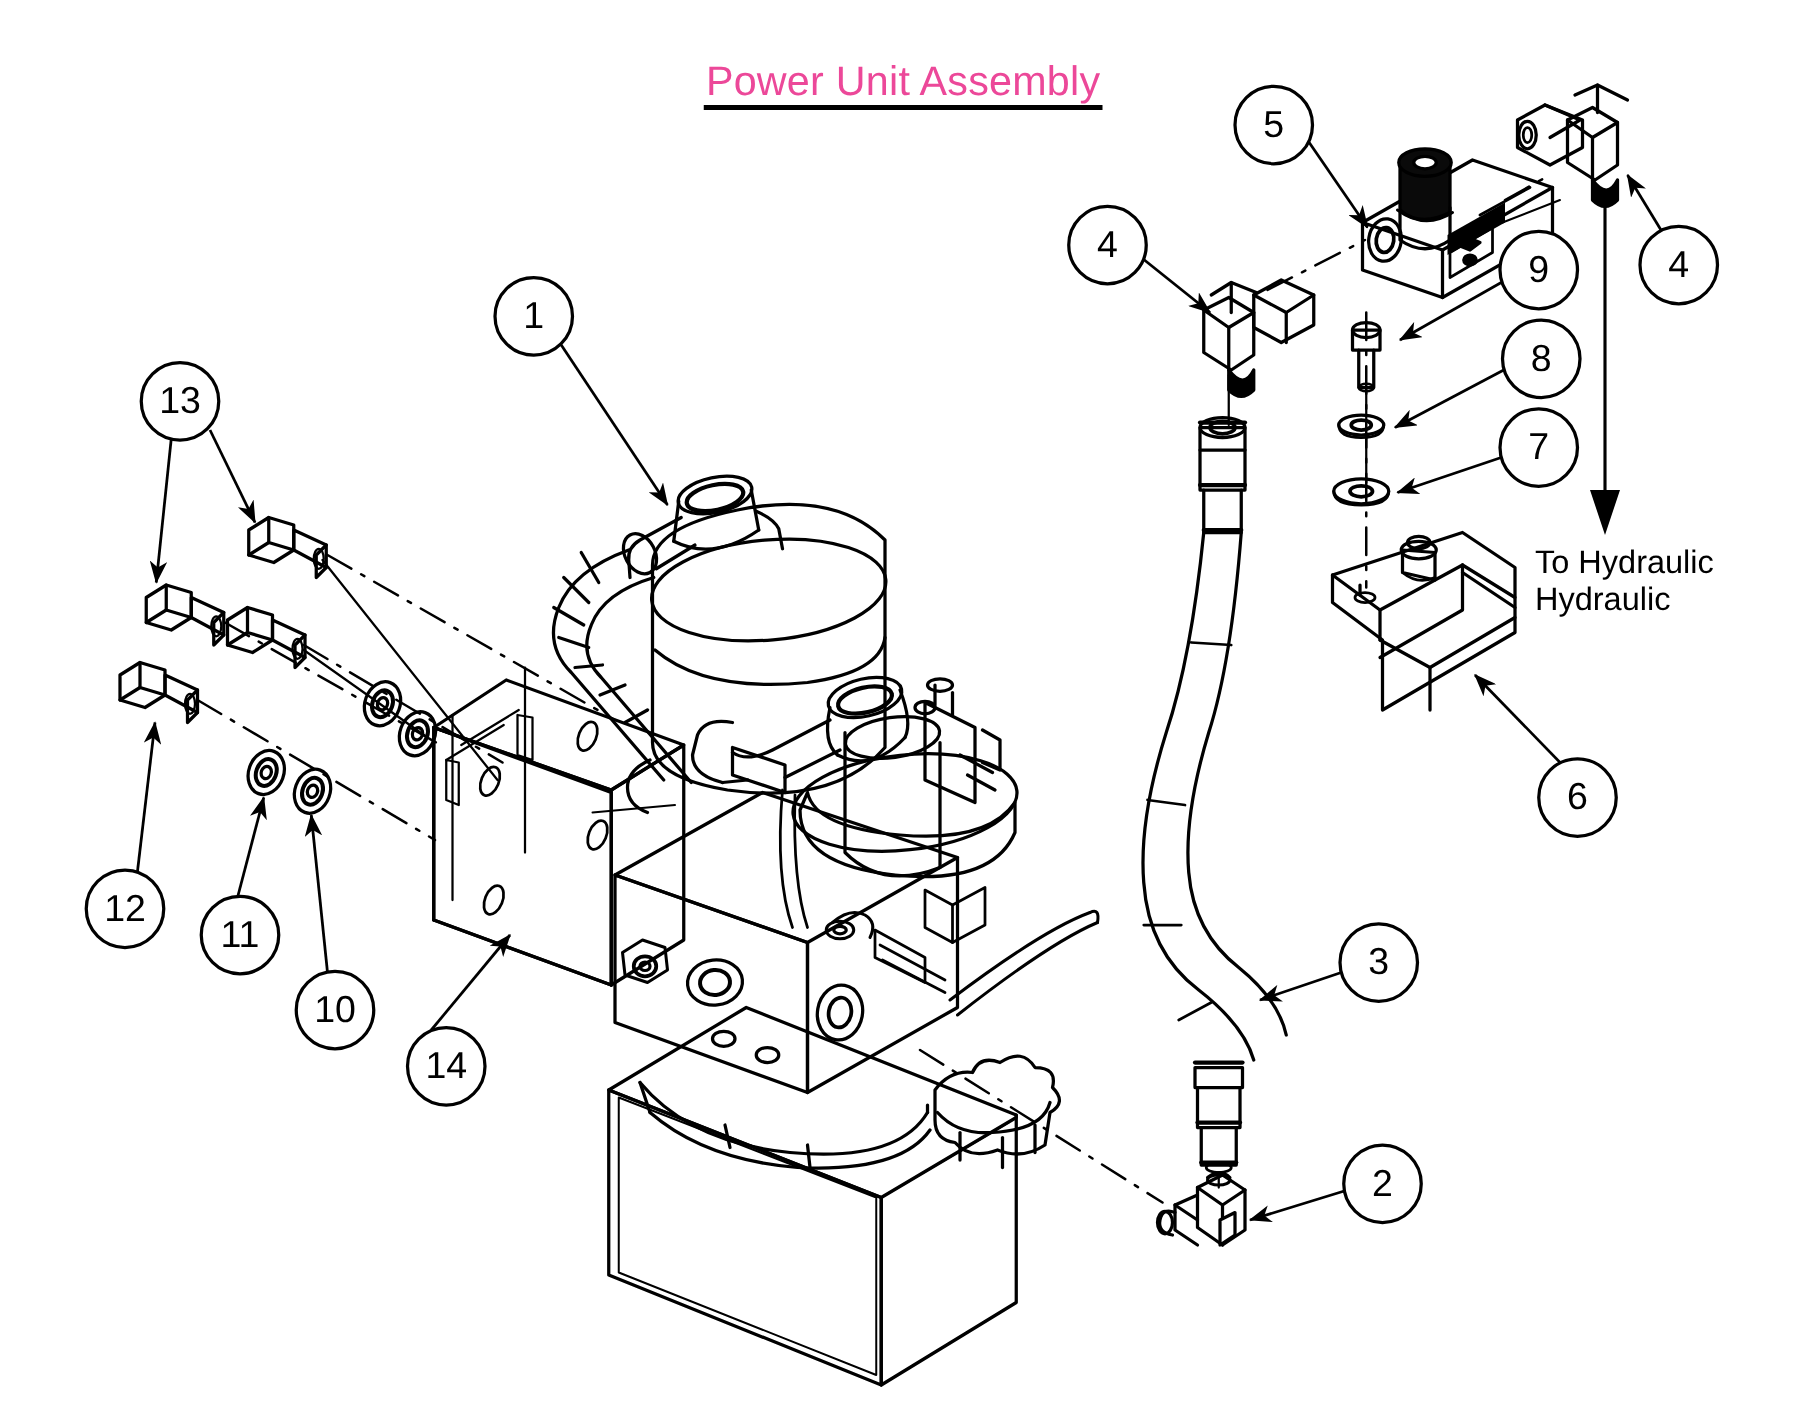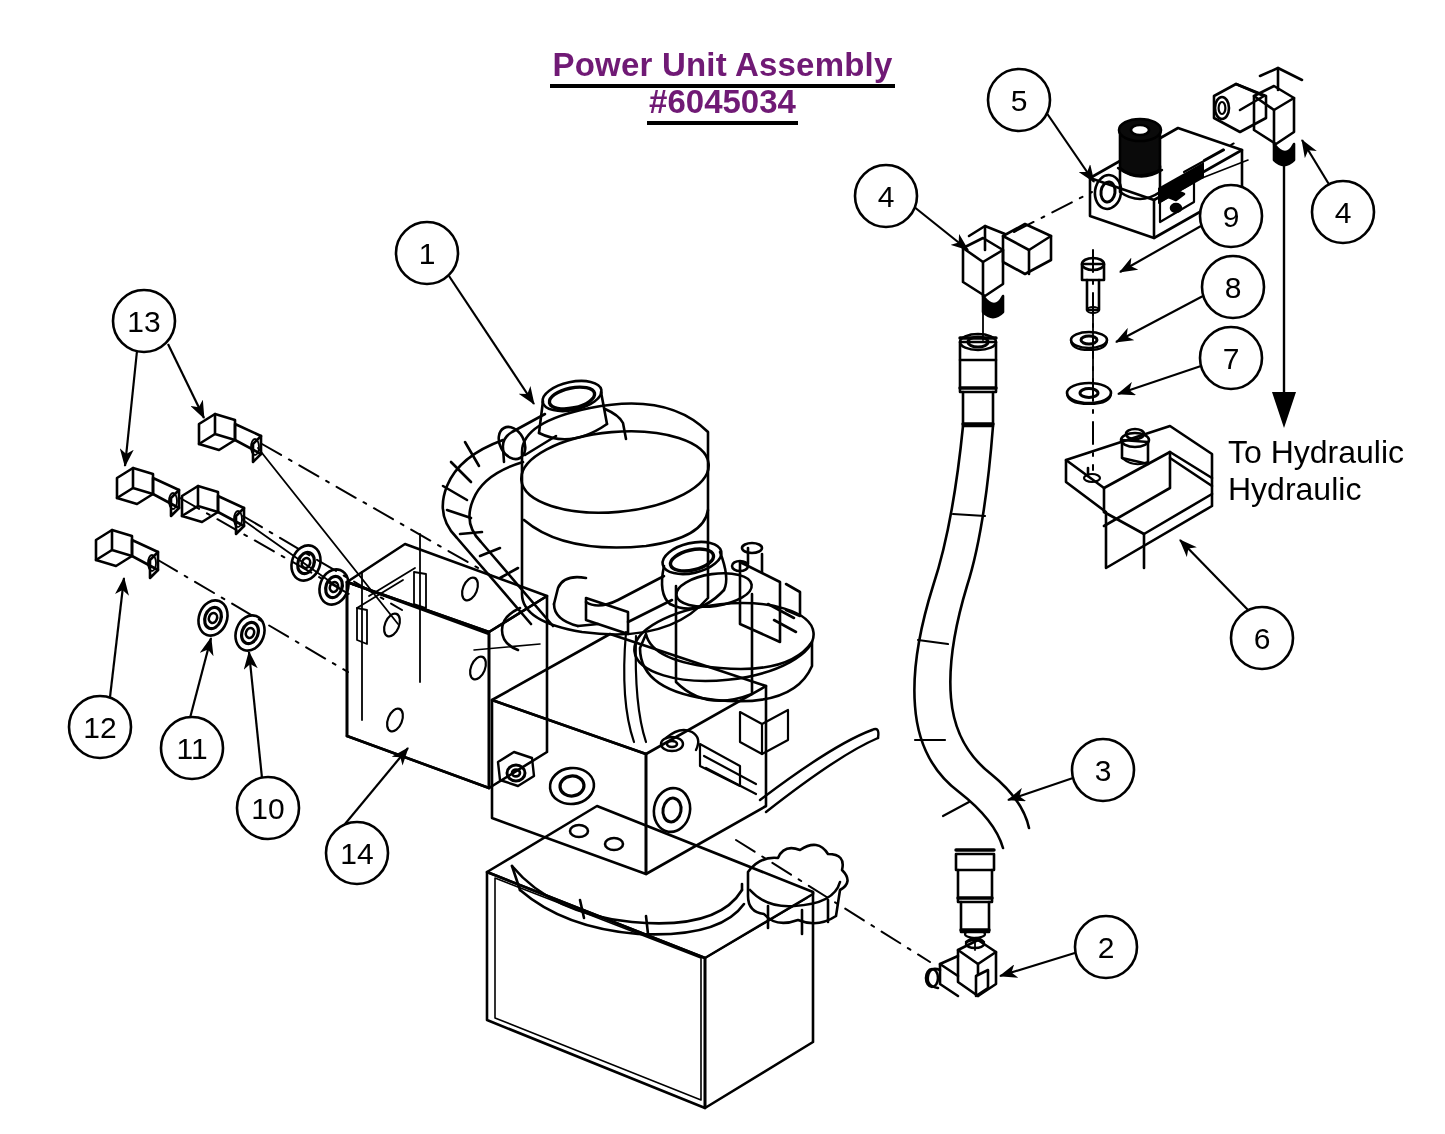--- a/index.html
+++ b/index.html
@@ -1,31 +1,30 @@
 <!DOCTYPE html>
 <html><head>
 <meta charset="utf-8">
 <style>
   html,body{margin:0;padding:0;background:#ffffff;}
   body{width:1445px;height:1134px;overflow:hidden;font-family:"Liberation Sans",sans-serif;}
   #sheet{position:relative;width:1445px;height:1134px;background:#fff;}
   #art{position:absolute;left:0;top:0;width:1445px;height:1134px;}
-  .ttl{position:absolute;text-align:center;font-weight:bold;color:#701a75;}
+  .ttl{position:absolute;text-align:center;font-weight:normal;color:#ec4899;}
   #title-main{left:0;top:46px;width:1445px;font-size:33px;letter-spacing:.2px;}
   #title-sub{left:0;top:83px;width:1445px;font-size:33px;}
   .ul{display:inline-block;border-bottom:4px solid #000;padding:0 2px 1px 2px;line-height:1.08;}
-  #note-hyd{position:absolute;left:1228px;top:434px;width:210px;font-size:32px;color:#000;line-height:1.17;}
+  #note-hyd{position:absolute;left:1228px;top:434px;width:210px;font-size:26px;color:#000;line-height:1.17;}
 </style>
 </head>
 <body>
 
 <div id="sheet">
 
   <div class="ttl" id="title-main"><span class="ul">Power Unit Assembly</span></div>
-  <div class="ttl" id="title-sub"><span class="ul">#6045034</span></div>
 
   <div id="note-hyd">
     <div>To Hydraulic</div>
     <div>Hydraulic</div>
   </div>
 
   <svg id="art" viewBox="0 0 1445 1134" xmlns="http://www.w3.org/2000/svg">
     <defs>
       <marker id="ah" markerWidth="18" markerHeight="14" refX="17" refY="7" orient="auto" markerUnits="userSpaceOnUse">
         <path d="M0,0 L18,7 L0,14 L5,7 Z" fill="#000"></path>

